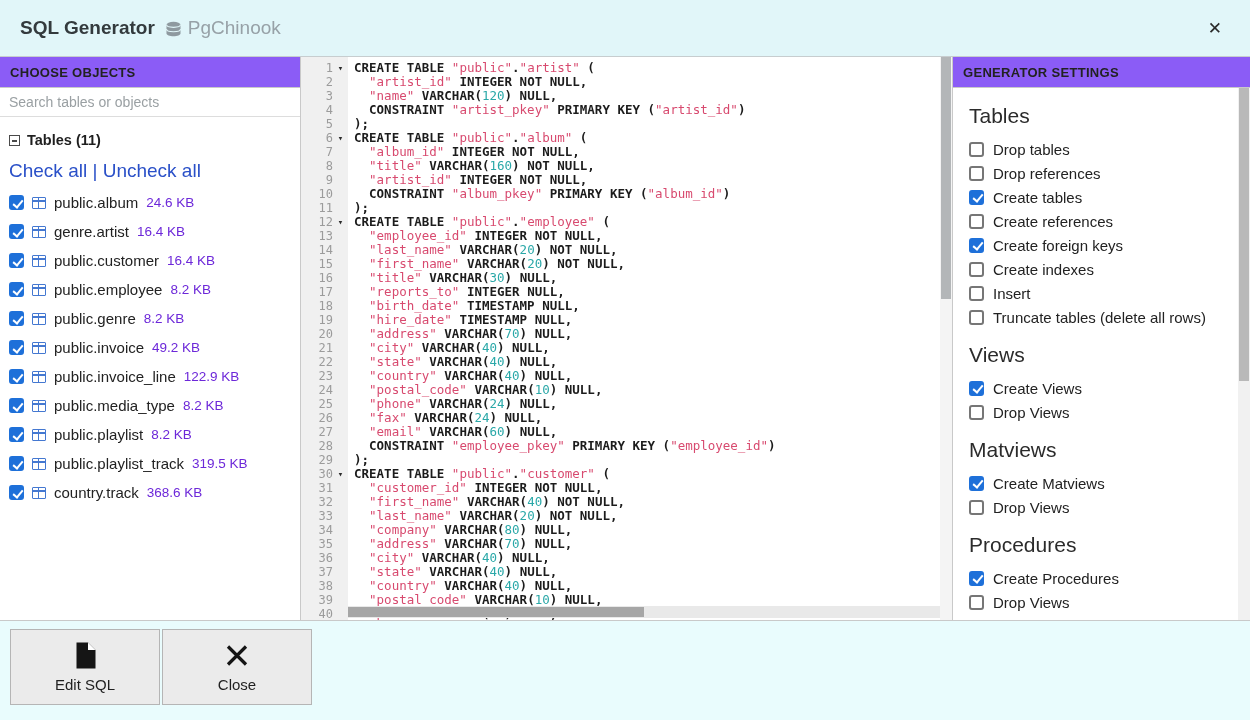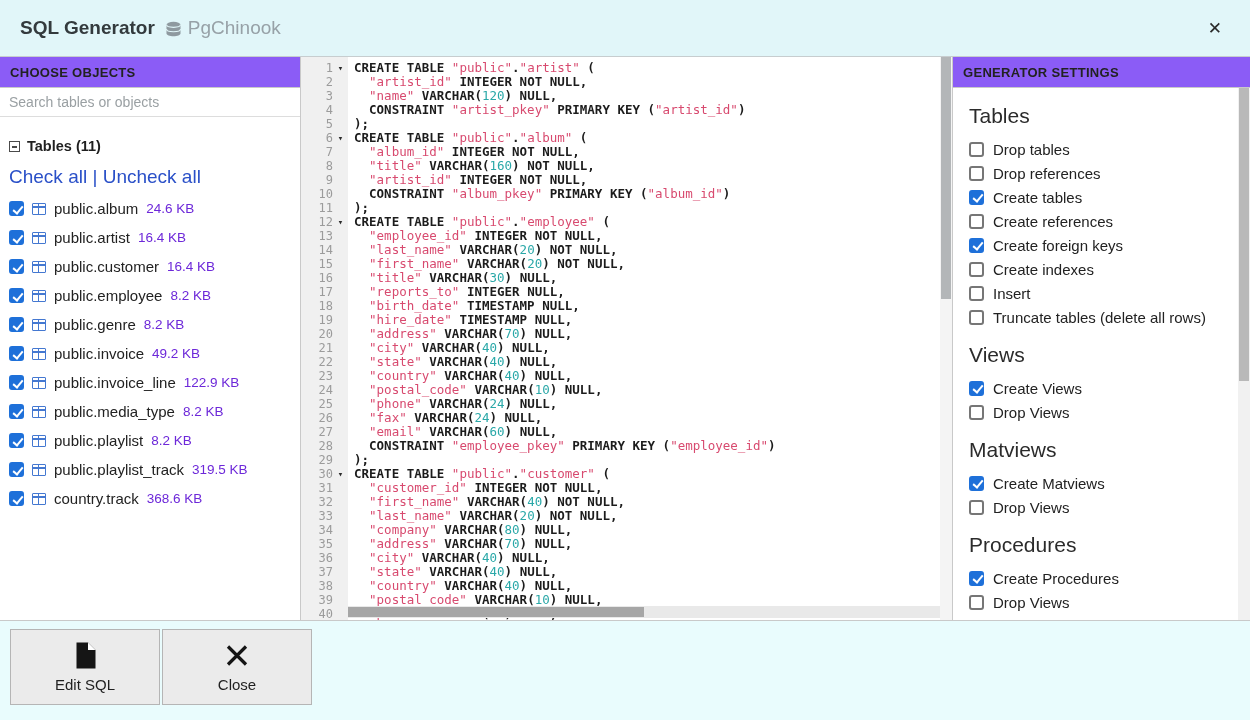--- a/index.html
+++ b/index.html
@@ -20,21 +20,21 @@
 
   
   .left { width:301px; flex:0 0 auto; border-right:1px solid #c9c9c9; display:flex; flex-direction:column; background:#fff; }
   .bar { height:31px; background:#8b5cf6; border-bottom:1px solid #c9c9c9;
          font-size:13px; font-weight:bold; letter-spacing:.3px; color:#222;
          display:flex; align-items:center; padding:0 10px; flex:0 0 auto; }
   .search { height:29px; border:none; border-bottom:1px solid #ddd; outline:none;
             font-size:14px; padding:0 9px; color:#333; font-family:"Liberation Sans",sans-serif; }
   .search::placeholder { color:#9aa0a3; }
   .tree { padding:9px 8px; overflow:hidden; }
-  .group { display:flex; align-items:center; gap:7px; cursor:pointer; margin:12px 0 6px 1px; }
+  .group { display:flex; align-items:center; gap:7px; cursor:pointer; margin:6px 0 6px 1px; }
   .collapse { width:11px; height:11px; border:1px solid #4a4a4a; position:relative; background:#fff; }
   .collapse::after { content:""; position:absolute; left:2px; right:2px; top:4.5px; height:1.5px; background:#4a4a4a; }
   .glabel { font-size:14.5px; font-weight:bold; color:#1f1f1f; }
   .links { font-size:19px; color:#2a50c8; margin:12px 0 6px 1px; }
   .links a { color:#2a50c8; text-decoration:none; cursor:pointer; }
   .trow { display:flex; align-items:center; height:29px; gap:8px; padding-left:1px; }
   .cb { width:15px; height:15px; border-radius:3px; border:2px solid #767676; background:#fff;
         display:inline-block; flex:0 0 auto; position:relative; cursor:pointer; }
   .cb.checked { background:#1e70d9; border-color:#1e70d9; }
   .cb.checked::after { content:""; position:absolute; left:3.6px; top:0.6px; width:4px; height:8px;
@@ -119,21 +119,21 @@
   <div class="trow">
     <span class="cb checked"></span>
     <span class="table-icon"></span>
     <span class="tname">public.album</span>
     <span class="tsize">24.6 KB</span>
   </div>
 
   <div class="trow">
     <span class="cb checked"></span>
     <span class="table-icon"></span>
-    <span class="tname">public.artist</span>
+    <span class="tname">genre.artist</span>
     <span class="tsize">16.4 KB</span>
   </div>
 
   <div class="trow">
     <span class="cb checked"></span>
     <span class="table-icon"></span>
     <span class="tname">public.customer</span>
     <span class="tsize">16.4 KB</span>
   </div>
 

